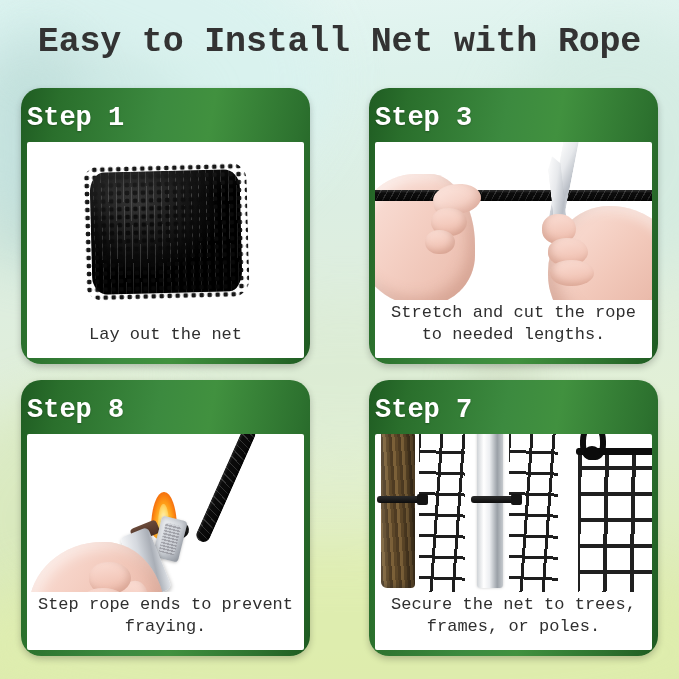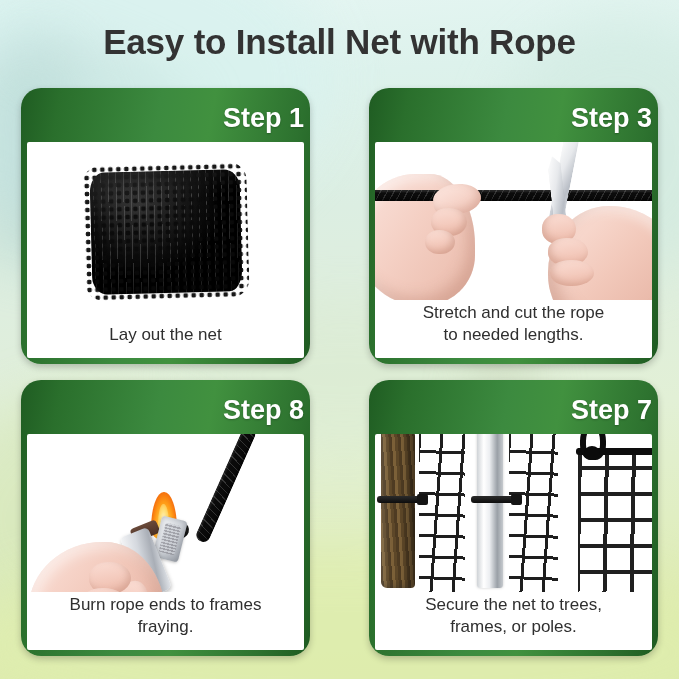--- a/index.html
+++ b/index.html
@@ -18,20 +18,21 @@
     background: linear-gradient(175deg,
                 #e6f6f3 0%,
                 #ddf2ec 14%,
                 #dceee2 32%,
                 #dfeedc 48%,
                 #e2f0d6 62%,
                 #e0eec2 78%,
                 #ddeaae 92%,
                 #dbe8a8 100%);
     overflow: hidden;
+    font-family: Liberation Mono, monospace;
   }
 
   
   .bg-blob { position: absolute; border-radius: 50%; filter: blur(26px); pointer-events: none; }
   .blob-sky      { left:-90px; top:-70px;  width:420px; height:300px; background:#d9f2ef; opacity:.85; }
   .blob-post     { left:-30px; top:40px;   width:120px; height:230px; background:#a8ccc8; opacity:.45;
                    border-radius:40% 46% 50% 48%; }
   .blob-arm      { left:10px;  top:55px;   width:190px; height:40px;  background:#b9d8d4; opacity:.5;
                    transform: rotate(22deg); border-radius:50%; }
   .blob-tree-r   { right:-60px; top:20px;  width:240px; height:260px; background:#cfe9e0; opacity:.55; }
@@ -82,21 +83,21 @@
     box-shadow: 0 3px 7px rgba(0,0,0,0.22);
     overflow: hidden;
     padding: 6px;
     display: flex;
     flex-direction: column;
   }
 
   .card-title {
     height: 48px;
     line-height: 48px;
-    text-align: right;
+    text-align: left;
     color: #ffffff;
     font-size: 27px;
     font-weight: bold;
     text-shadow: 0 1px 2px rgba(0,0,0,0.25);
     flex: 0 0 auto;
   }
 
   .card-panel {
     flex: 1 1 auto;
     background: #ffffff;
@@ -513,21 +514,21 @@
           <div class="flame"></div>
           <div class="lighter-wheel"></div>
           <div class="lighter-shield"></div>
           <div class="lighter-body"></div>
           <div class="hand-lighter"></div>
           <div class="thumb-lighter"></div>
           <div class="knuckle-a"></div>
           <div class="knuckle-b"></div>
 
         </div>
-        <div class="panel-caption">Burn rope ends to frames
+        <div class="panel-caption">Step rope ends to prevent
 fraying.</div>
       </div>
     </div>
 
     <div class="card">
       <div class="card-title">Step 7</div>
       <div class="card-panel">
         <div class="panel-art">
           <div class="mount-row">
 

